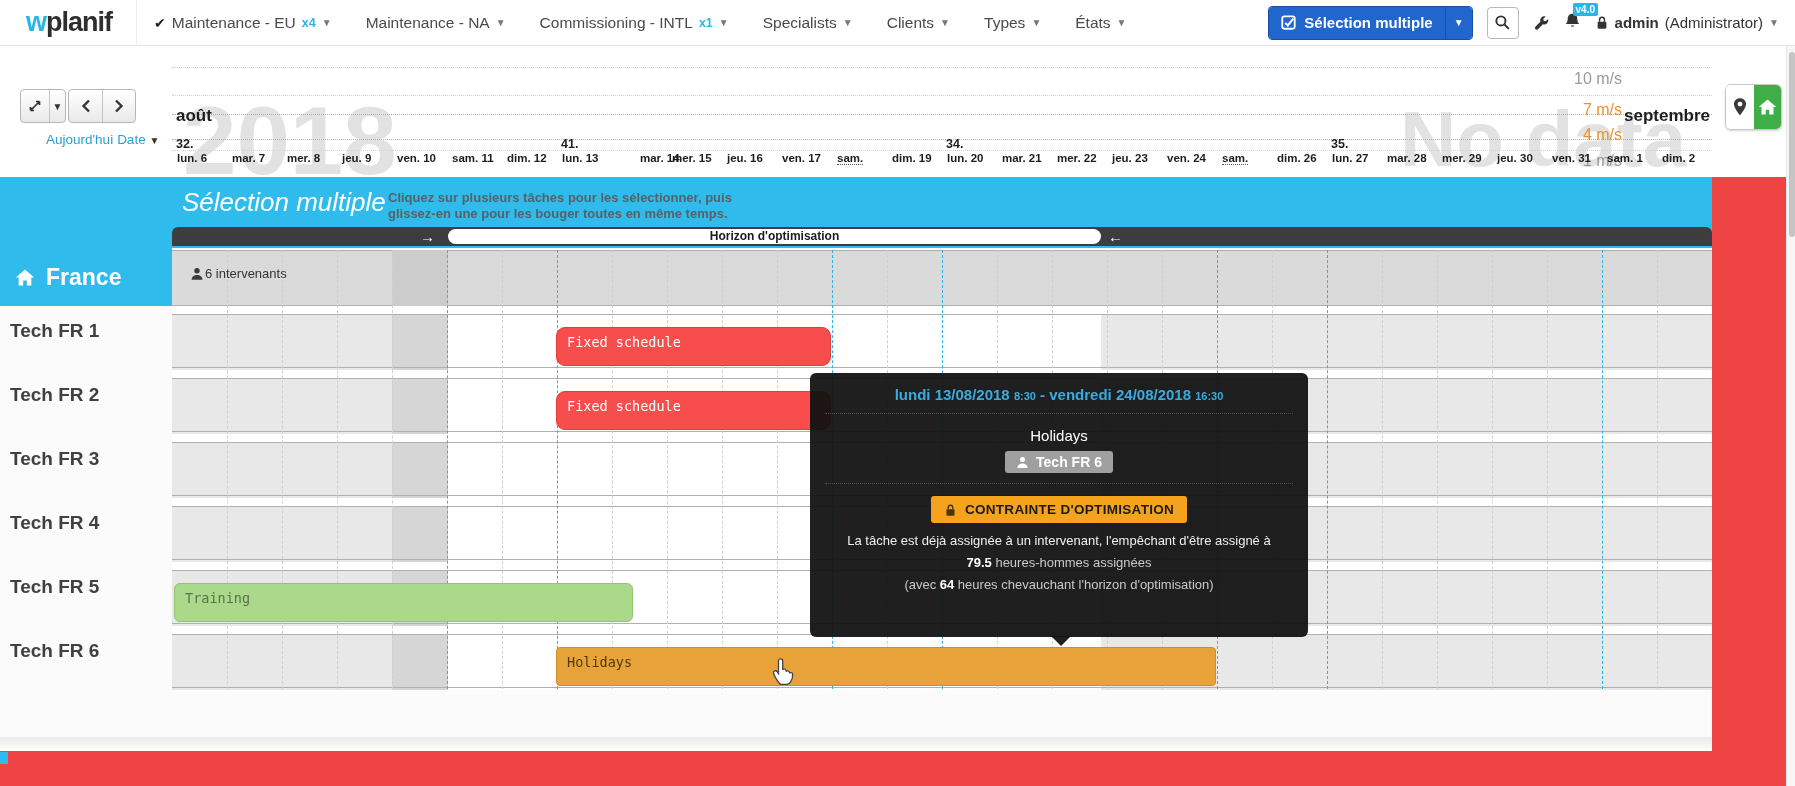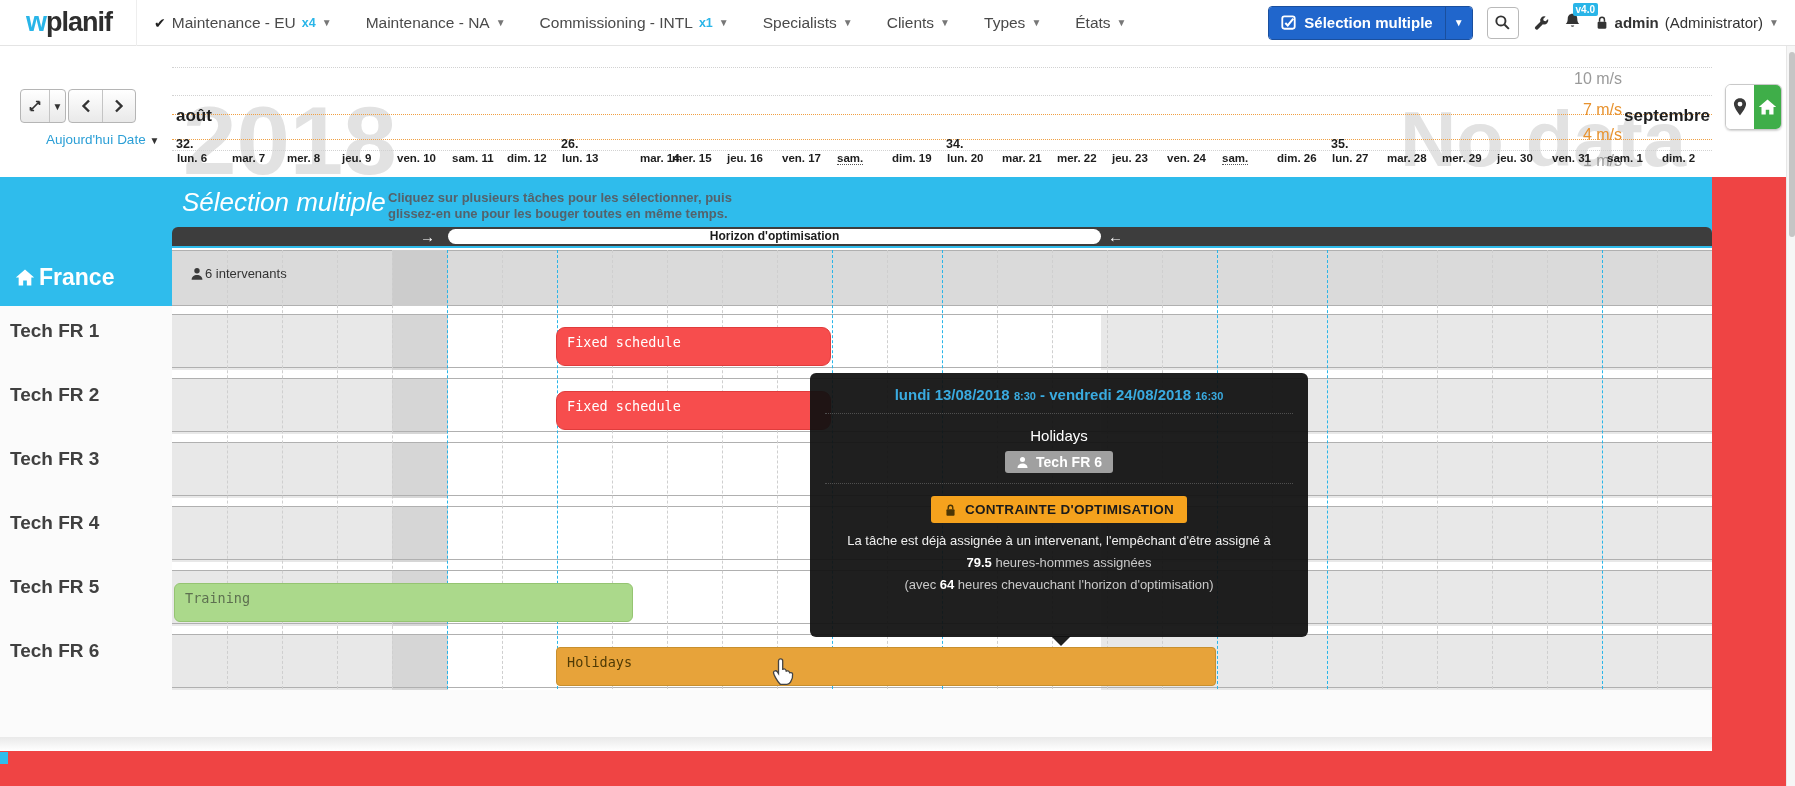--- a/index.html
+++ b/index.html
@@ -70,21 +70,21 @@
   .horizon-pill { position:absolute; left:276px; top:2px; width:653px; height:15px; background:#fff;
                   border-radius:8px; text-align:center; font-size:12px; font-weight:bold; color:#1c1c1c;
                   line-height:15px; cursor:pointer; }
   .h-arrow { position:absolute; top:0; color:#fff; font-size:15px; font-weight:bold; line-height:19px; cursor:pointer; }
 
   
   .panel { position:absolute; left:0; top:248px; width:1712px; height:489px; background:#fbfbfb; }
   .panel-fade { position:absolute; left:0; top:489px; width:1712px; height:14px;
                 background:linear-gradient(#e9e9e9,#ffffff); }
   .france { position:absolute; left:0; top:0; width:172px; height:58px; background:#2fbcec; color:#fff;
-            display:flex; align-items:center; gap:4px; padding-left:15px; font-size:23px; font-weight:bold; z-index:6; }
+            display:flex; align-items:center; gap:11px; padding-left:15px; font-size:23px; font-weight:bold; z-index:6; }
   .row-label { position:absolute; left:10px; font-size:19px; font-weight:bold; color:#404040; z-index:6; }
   .lanes { position:absolute; left:172px; top:0; width:1540px; height:442px; background:#fff; overflow:hidden; }
   .region { position:absolute; top:58px; height:384px; }
   .region.gl { left:0; width:276px; background:#e8e8e8; }
   .region.stripe { left:220px; width:56px; background:#d6d6d6; }
   .region.gr { left:929px; width:611px; background:#e8e8e8; }
   .group-lane { position:absolute; left:0; top:2px; width:1540px; height:56px; background:#dadada;
                 border-top:1px solid #b0b0b0; border-bottom:1px solid #b0b0b0; }
   .group-stripe { position:absolute; left:220px; top:2px; width:56px; height:56px; background:#cccccc; }
   .group-meta { position:absolute; left:18px; top:18px; display:flex; align-items:center; gap:1px;
@@ -251,21 +251,21 @@
       <div class="grid-h orange" style="top:93px;"></div>
       <div class="grid-h gray" style="top:104px;"></div>
       <span class="wind gray" style="top:24px;">10 m/s</span>
       <span class="wind orange" style="top:55px;">7 m/s</span>
       <span class="wind orange" style="top:80px;">4 m/s</span>
       <span class="wind gray" style="top:106px;">1 m/s</span>
       <span class="month" style="left:4px;">août</span>
       <span class="month" style="left:1428px; width:110px; text-align:right;">septembre</span>
       <div id="weeks">
           <span class="week" style="left: 4px;">32.</span>
-          <span class="week" style="left: 389px;">26.</span>
+          <span class="week" style="left: 389px;">41.</span>
           <span class="week" style="left: 774px;">34.</span>
           <span class="week" style="left: 1159px;">35.</span>
         </div>
       <div id="days">
           <span class="day" style="left: 5px;">lun. 6</span>
           <span class="day" style="left: 60px;">mar. 7</span>
           <span class="day" style="left: 115px;">mer. 8</span>
           <span class="day" style="left: 170px;">jeu. 9</span>
           <span class="day" style="left: 225px;">ven. 10</span>
           <span class="day" style="left: 280px;">sam. 11</span>

